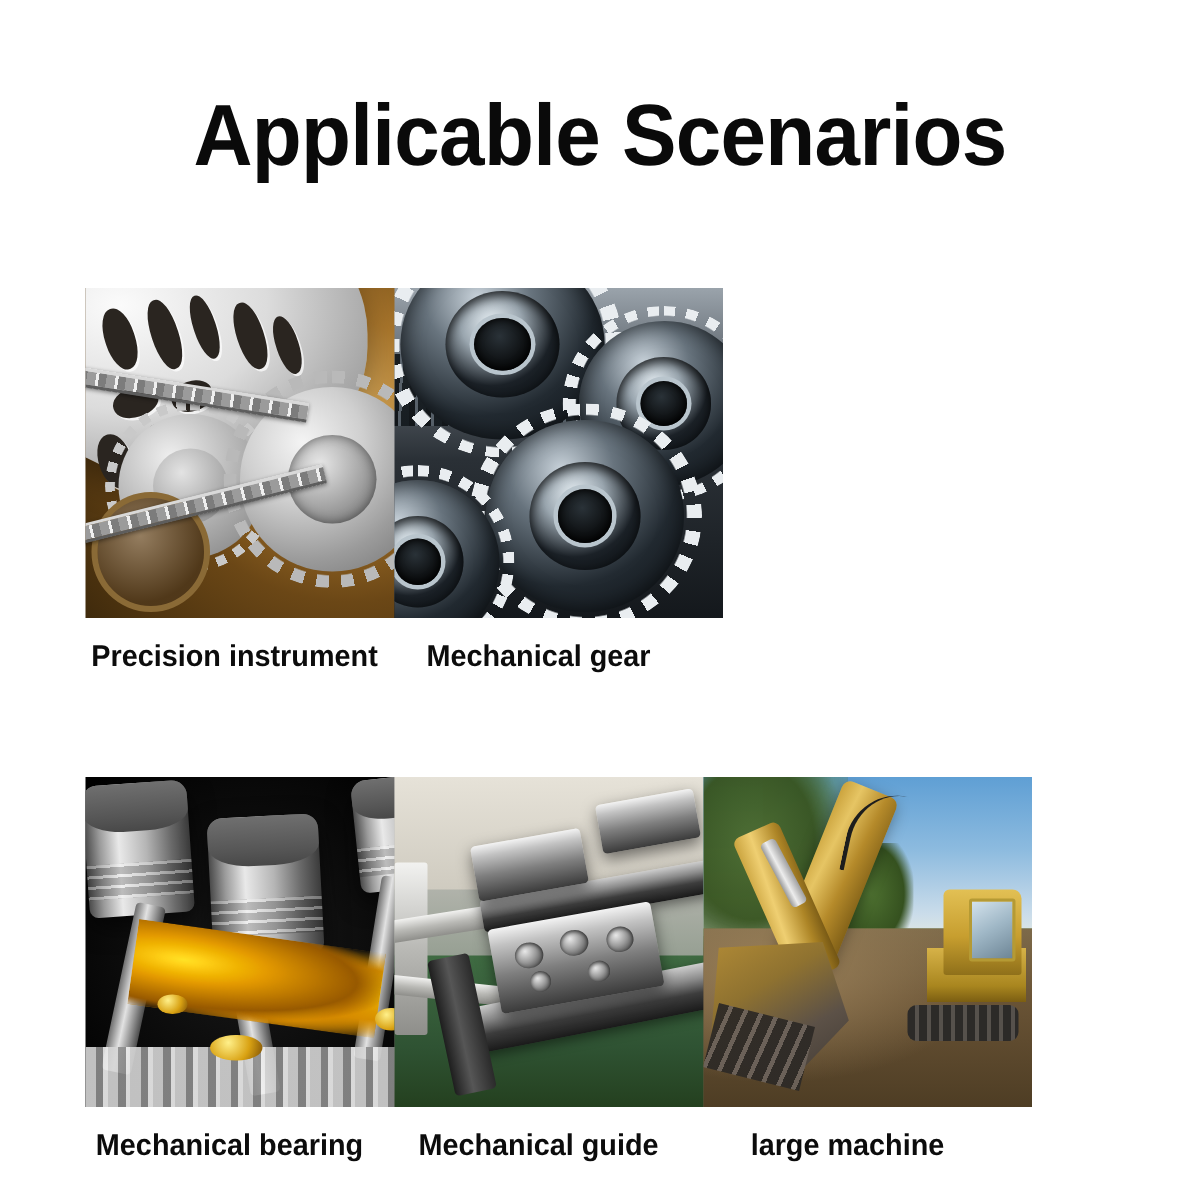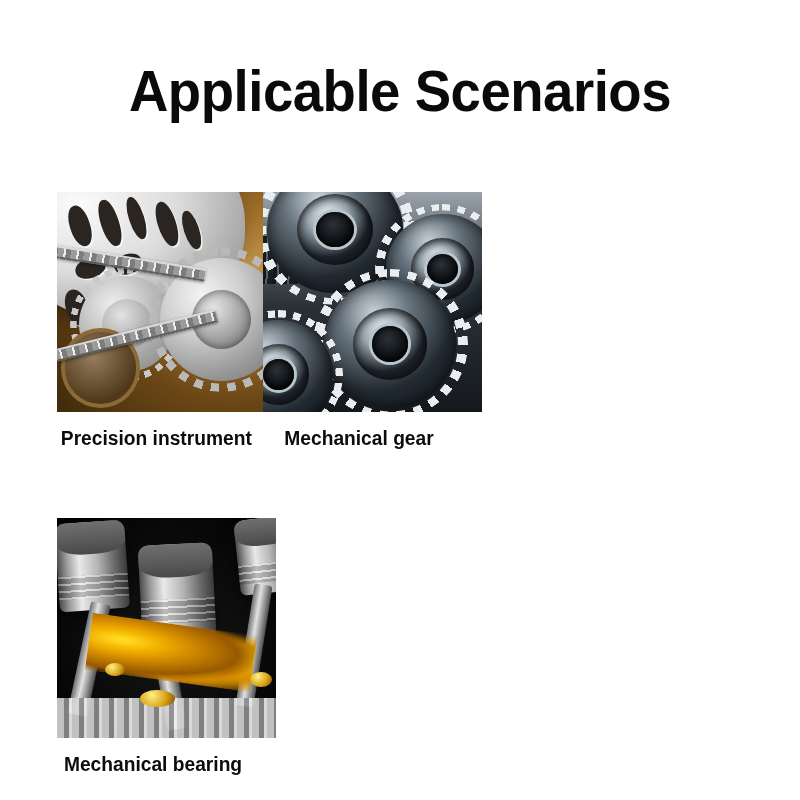--- a/index.html
+++ b/index.html
@@ -578,17 +578,63 @@
             <div class="block"></div>
             <div class="oil"></div>
             <div class="oilDrop" style="left:38%; top:78%; width:16%; height:8%;"></div>
             <div class="oilDrop" style="left:22%; top:66%; width:9%;  height:6%;"></div>
             <div class="oilDrop" style="left:88%; top:70%; width:10%; height:7%;"></div>
           </div>
         </div>
         <div class="caption">Mechanical bearing</div>
       </div>
 
-
+      <div class="cell">
+        <div class="thumb t5">
+          <div class="layer">
+            <div class="wall"></div>
+            <div class="floor"></div>
+            <div class="frame f3"></div>
+            <div class="frame f1"></div>
+            <div class="frame f2"></div>
+            <div class="rail rail2"></div>
+            <div class="carriage cg3"></div>
+            <div class="carriage cg2"></div>
+            <div class="rail rail1"></div>
+            <div class="carriage cg1">
+              <div class="hole" style="left:14%; top:22%; width:17%; height:30%;"></div>
+              <div class="hole" style="left:42%; top:18%; width:17%; height:30%;"></div>
+              <div class="hole" style="left:70%; top:22%; width:17%; height:30%;"></div>
+              <div class="hole" style="left:20%; top:58%; width:13%; height:24%;"></div>
+              <div class="hole" style="left:56%; top:58%; width:13%; height:24%;"></div>
+            </div>
+            <div class="post"></div>
+          </div>
+        </div>
+        <div class="caption">Mechanical guide</div>
+      </div>
+
+      <div class="cell">
+        <div class="thumb t6">
+          <div class="layer">
+            <div class="sky"></div>
+            <div class="treeL"></div>
+            <div class="treeR"></div>
+            <div class="grass"></div>
+            <div class="ground"></div>
+            <div class="track"></div>
+            <div class="house"></div>
+            <div class="cab"></div>
+            <div class="cabGlass"></div>
+            <div class="boom"></div>
+            <div class="hose"></div>
+            <div class="stick"></div>
+            <div class="ram"></div>
+            <div class="bucket"></div>
+            <div class="teeth"></div>
+          </div>
+        </div>
+        <div class="caption">large machine</div>
+      </div>
 
     </div>
   </div>
 </div>
 
 </body></html>

